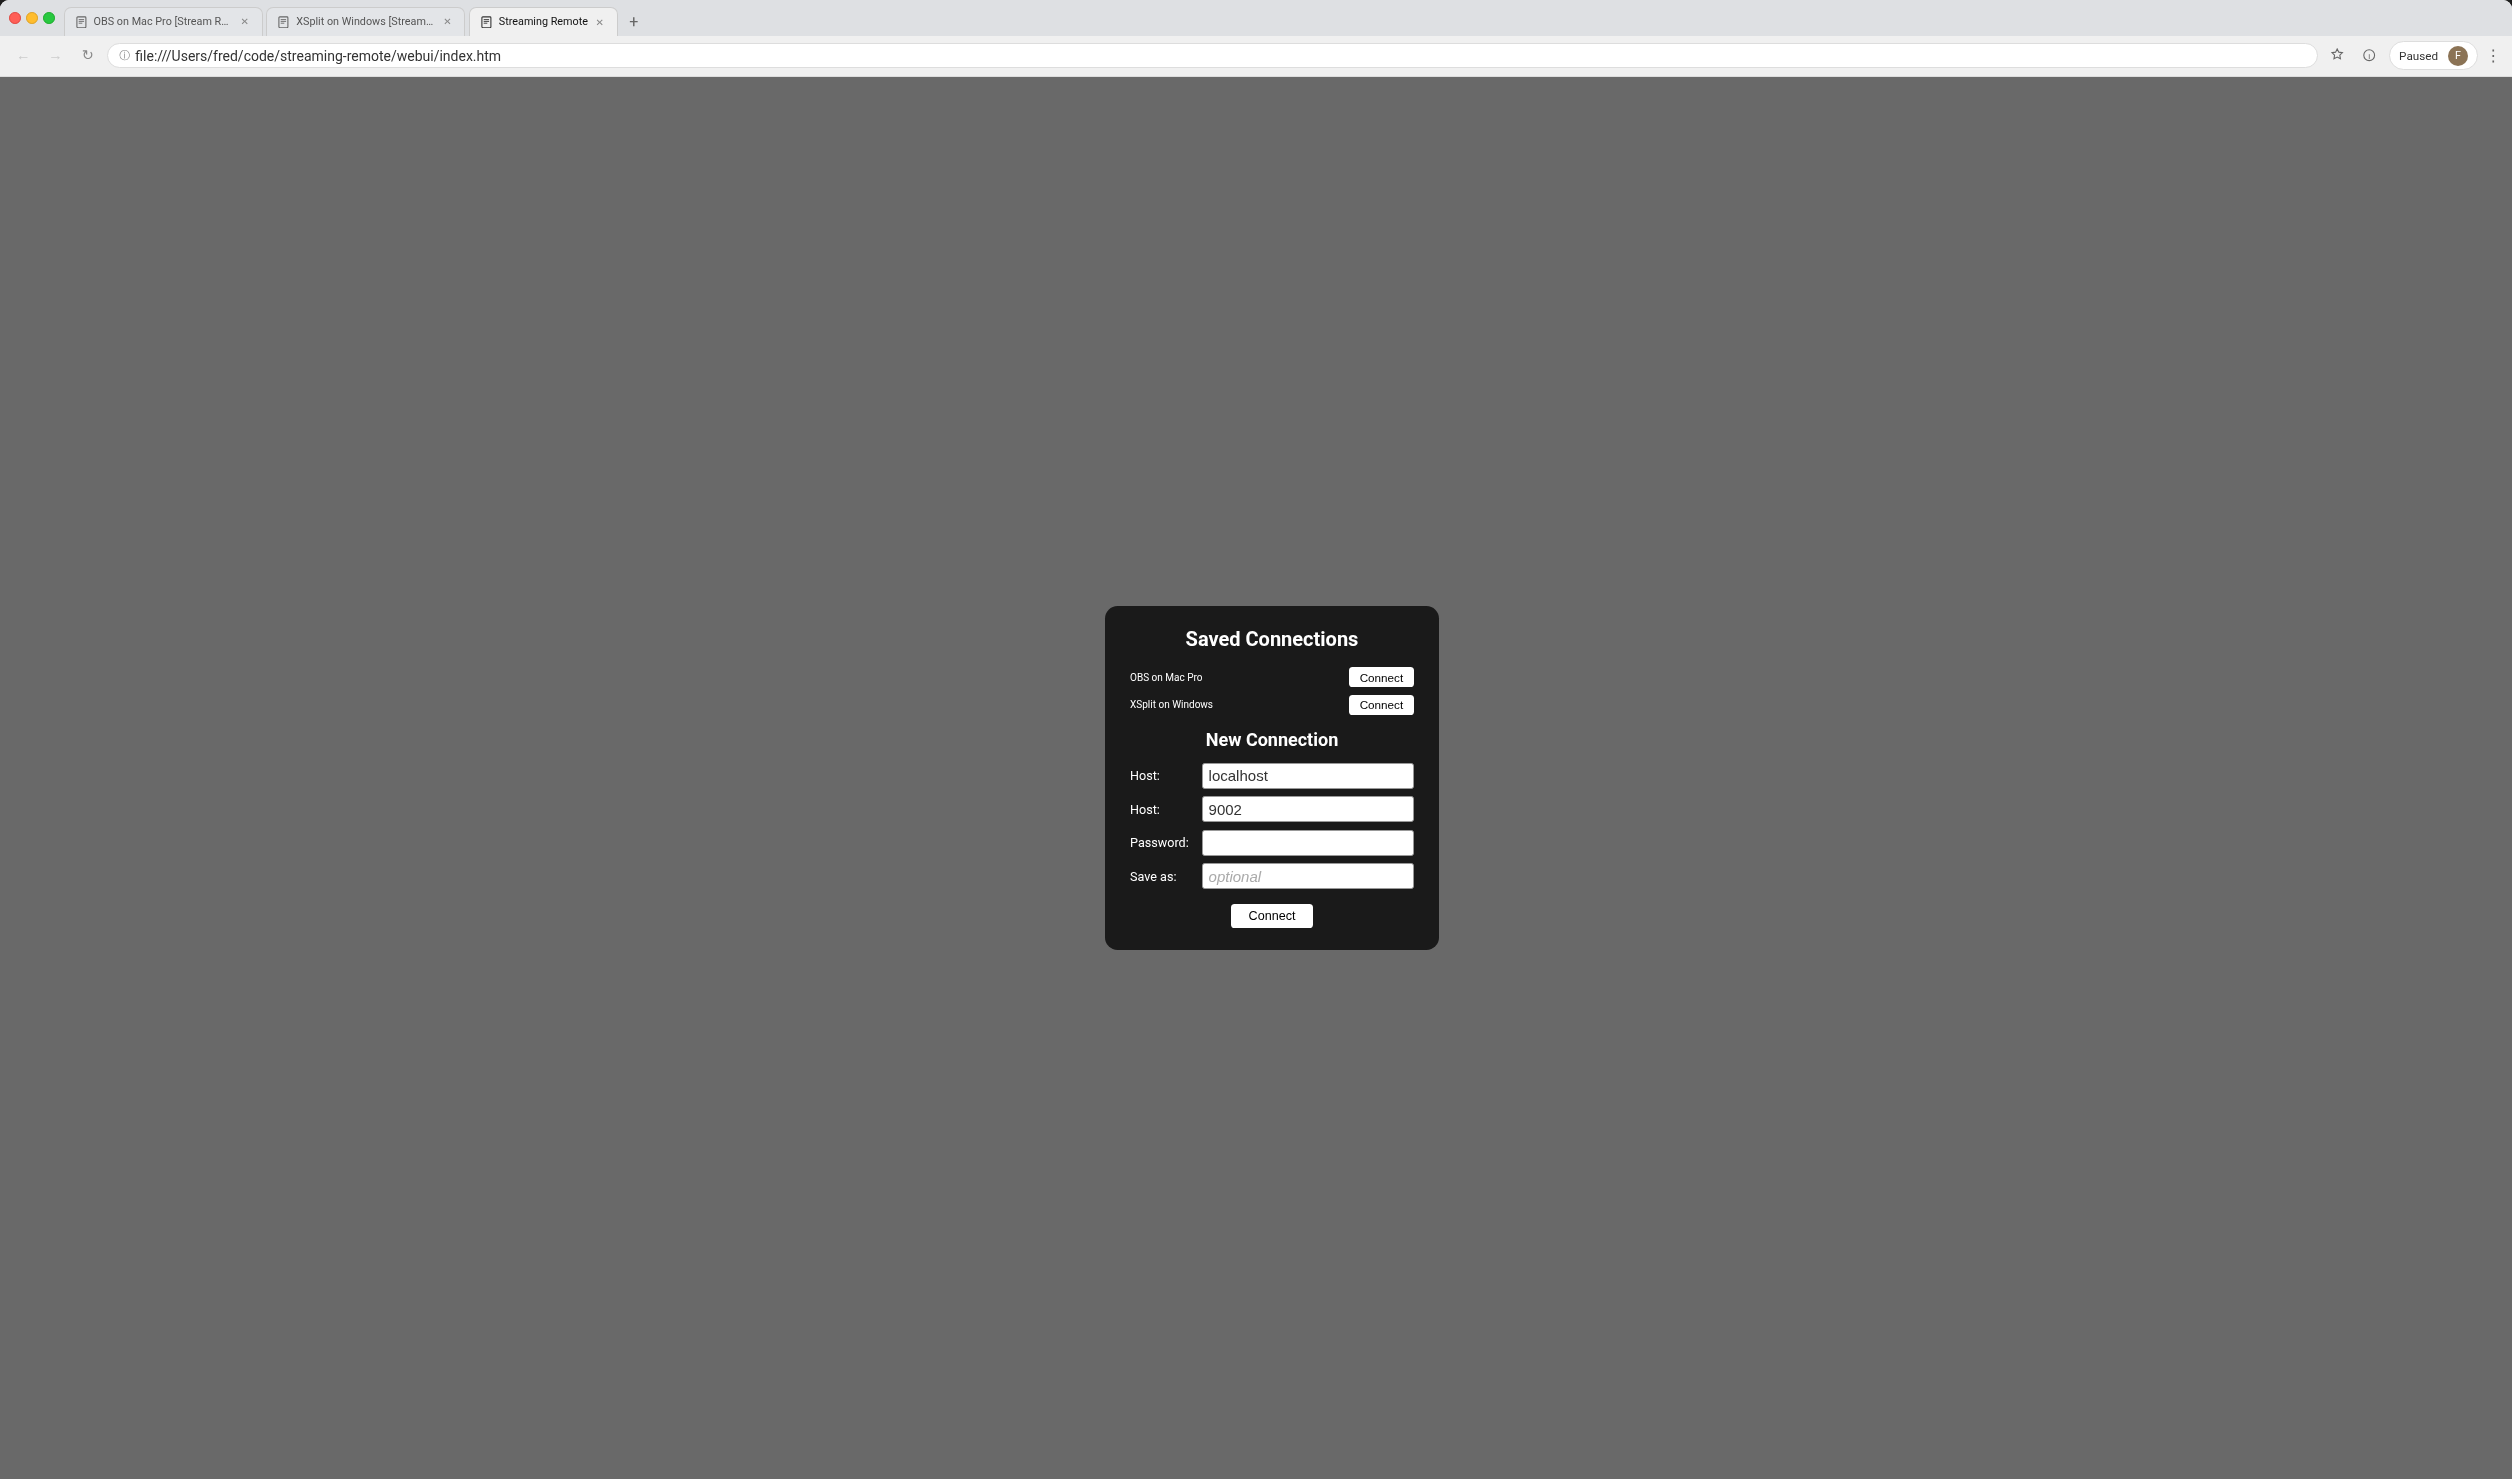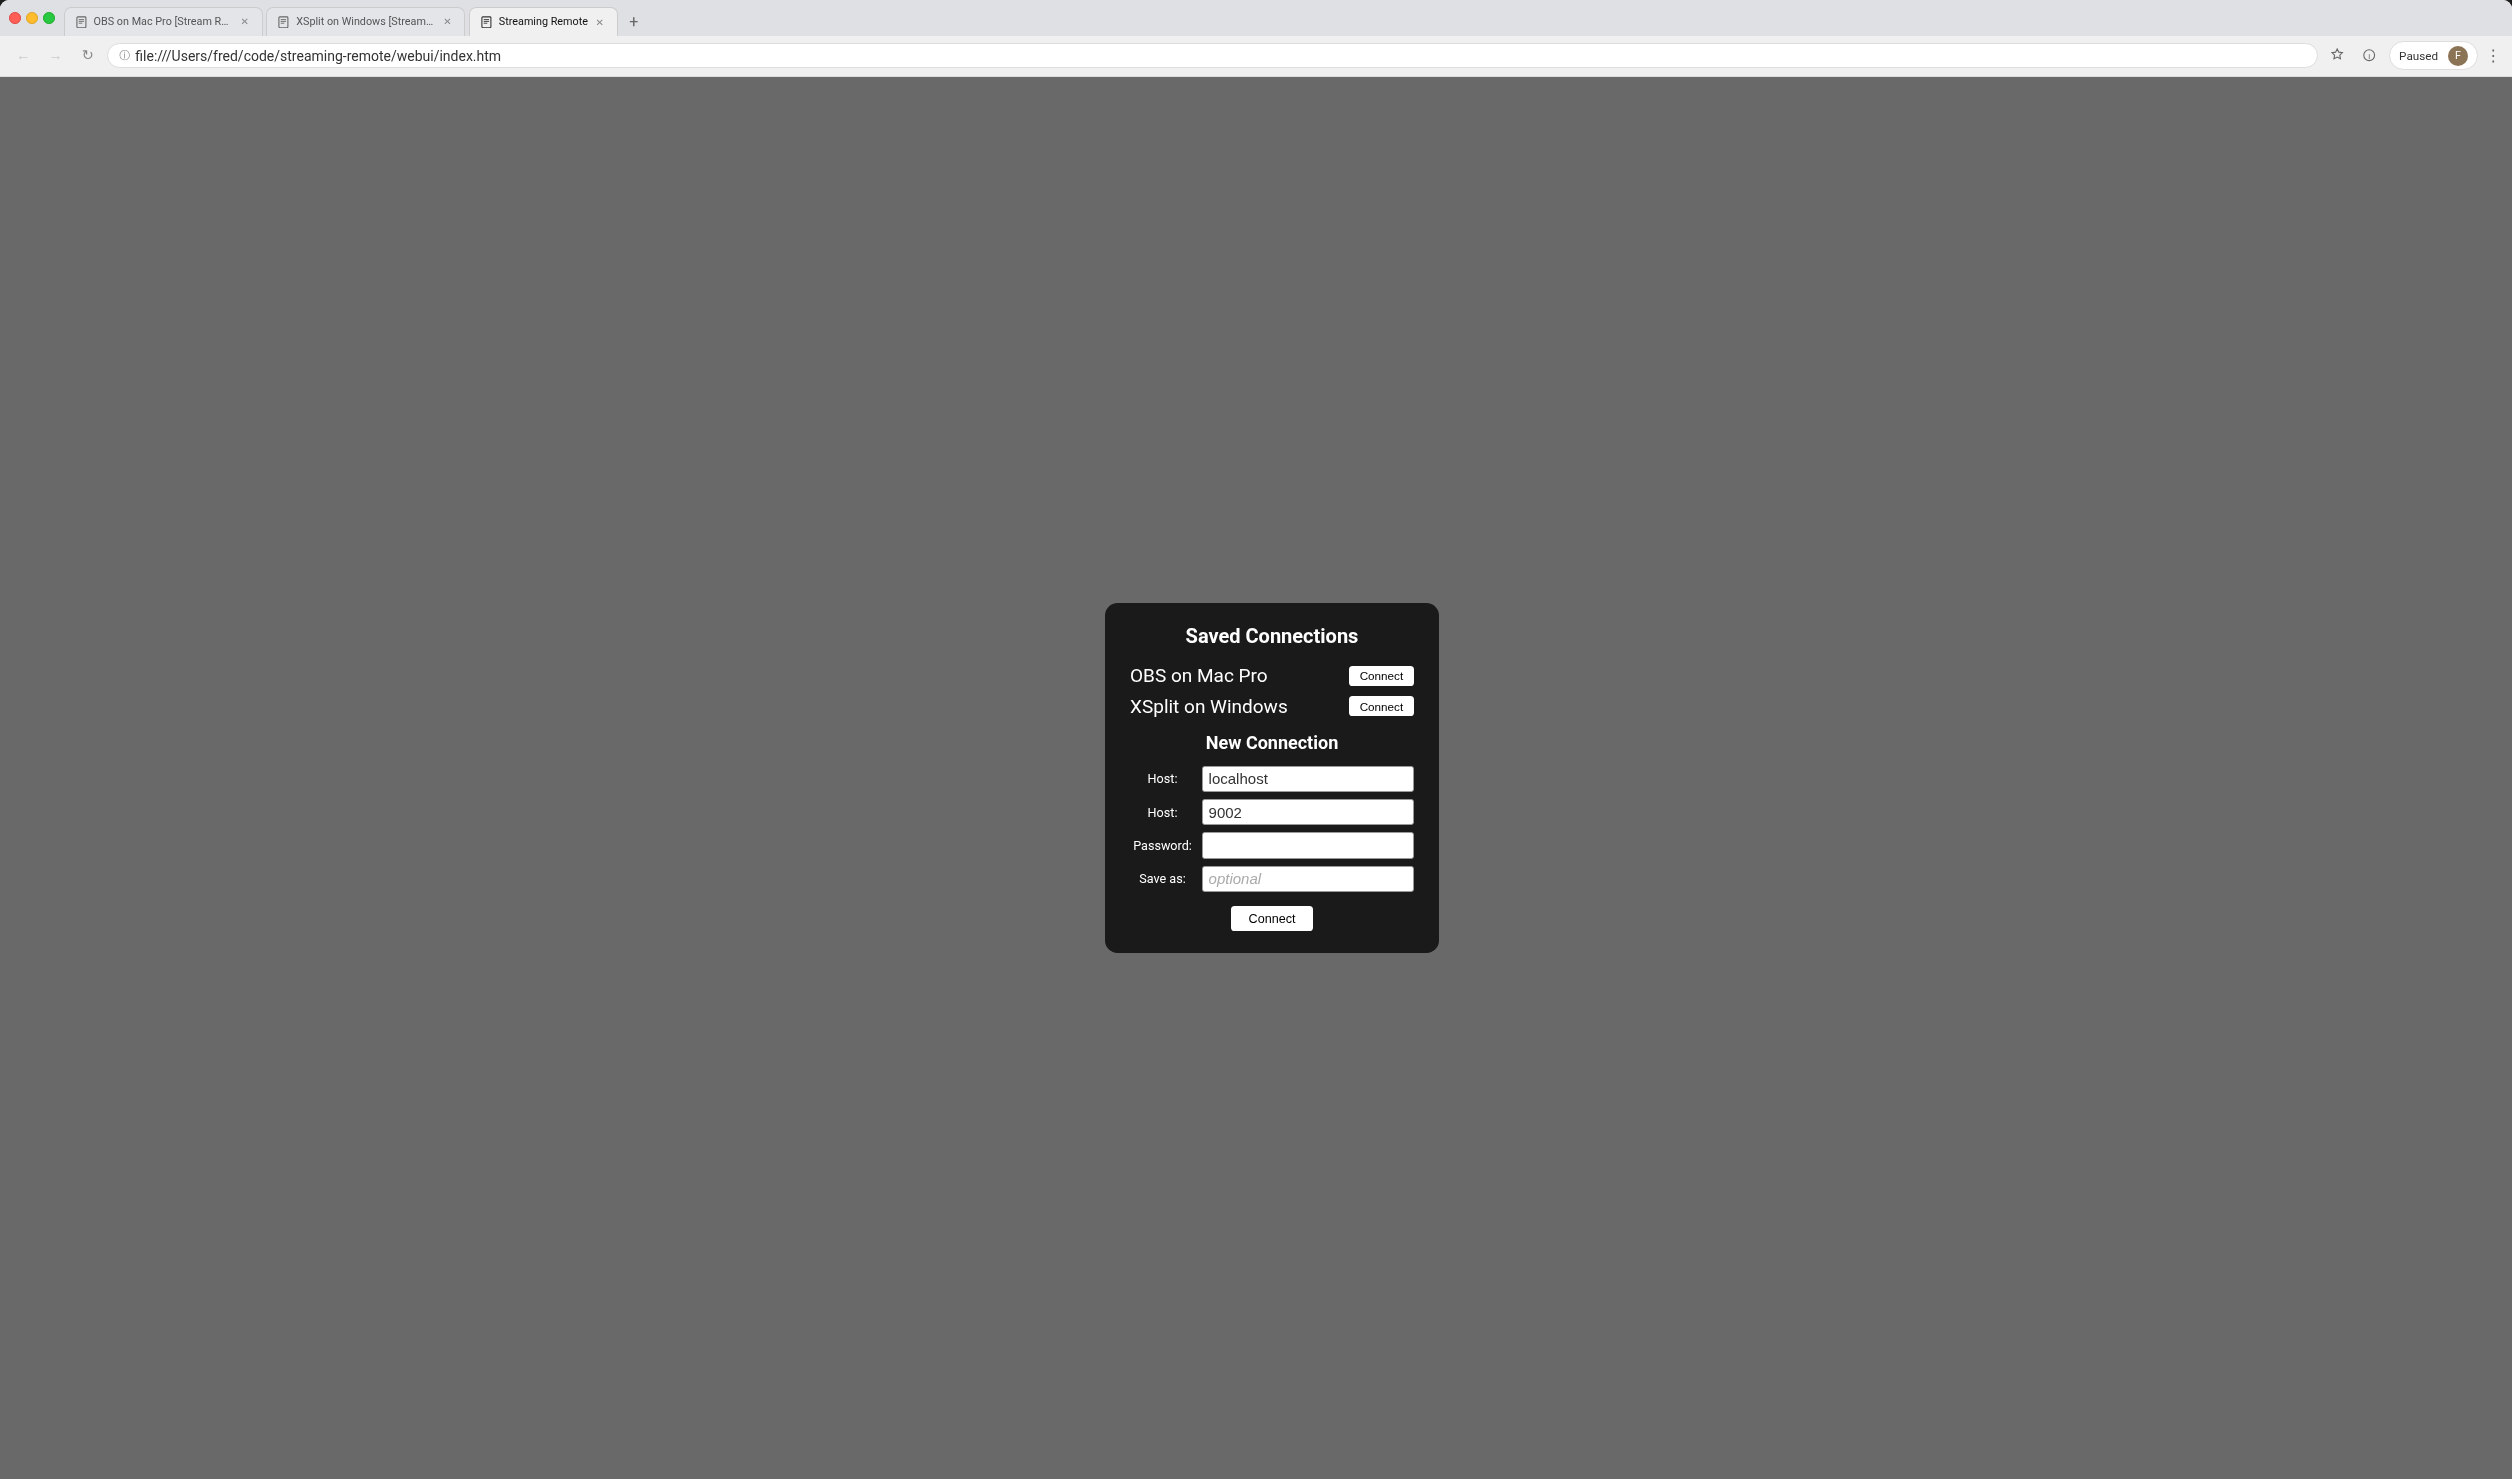--- a/index.html
+++ b/index.html
@@ -219,21 +219,21 @@
     }
 
     .saved-connection-row {
       display: flex;
       align-items: center;
       justify-content: space-between;
       margin-bottom: 7.2px;
     }
 
     .connection-name {
-      font-size: 19px;
+      font-size: 10px;
       color: white;
     }
 
     .connect-btn {
       background: white;
       color: black;
       border: none;
       border-radius: 3.6px;
       padding: 3.6px 10.8px;
       font-size: 11.7px;
@@ -252,21 +252,21 @@
       display: flex;
       align-items: center;
       margin-bottom: 7.2px;
       gap: 7.2px;
     }
 
     .form-label {
       font-size: 12.6px;
       color: white;
       min-width: 65px;
-      text-align: center;
+      text-align: left;
     }
 
     .form-input {
       flex: 1;
       background: white;
       border: 0.9px solid #999;
       border-radius: 2.7px;
       padding: 3.6px 5.4px;
       font-size: 15px;
       color: #333;

